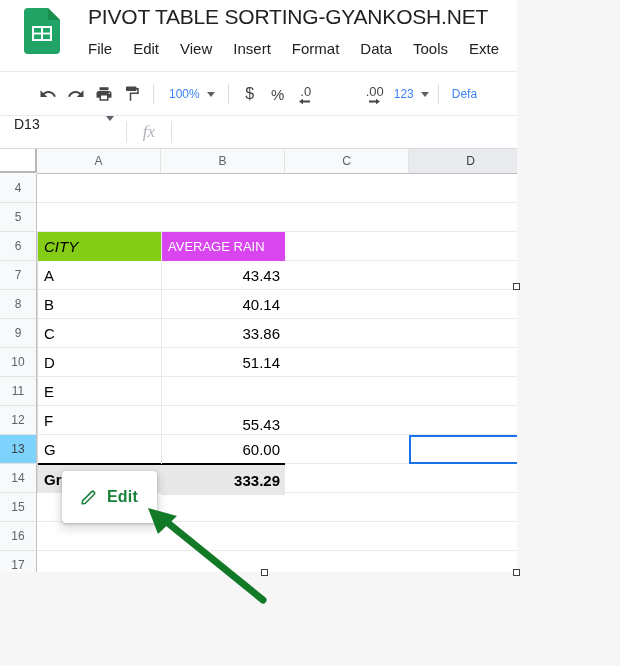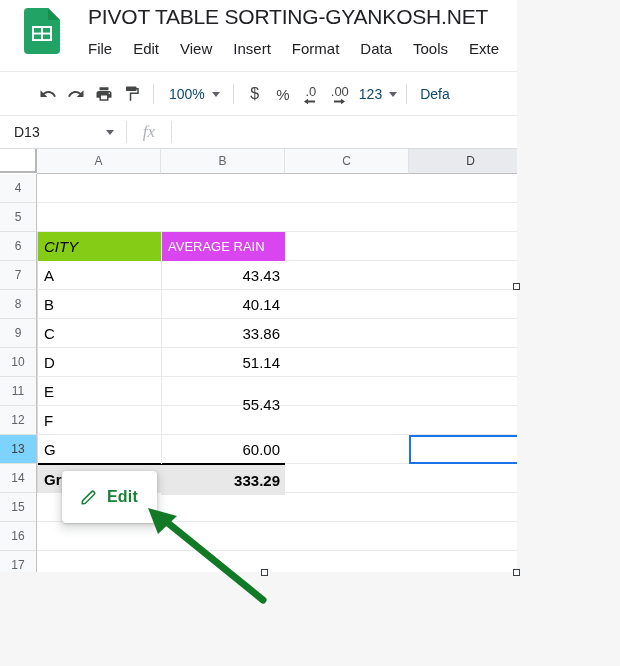--- a/index.html
+++ b/index.html
@@ -85,22 +85,22 @@
     color: #444746;
     font-size: 17px;
     cursor: default;
   }
   .tb-sep {
     width: 1px; height: 20px;
     background: #dadce0;
     margin: 0 7px;
   }
   .tb-text {
-    font-size: 14px;
-    color: #0c4a6e;
+    font-size: 12px;
+    color: #3b82f6;
     padding: 0 2px;
     white-space: nowrap;
     cursor: default;
   }
   .caret {
     width: 0; height: 0;
     border-left: 4px solid transparent;
     border-right: 4px solid transparent;
     border-top: 5px solid #5f6368;
     margin-left: 5px;
@@ -118,21 +118,20 @@
     left: 0; top: 116px;
     width: 517px; height: 32px;
     background: #ffffff;
     display: flex;
     align-items: center;
   }
   .namebox {
     width: 126px;
     height: 32px;
     display: flex;
-    align-items: center;
     padding-left: 14px;
     box-sizing: border-box;
   }
   .namebox-text {
     font-size: 14px;
     color: #202124;
     flex: 1;
   }
   .fb-sep {
     width: 1px; height: 22px;
@@ -388,21 +387,21 @@
       </div>
       <div class="tb-icon">
         <span style="font-size:15px;color:#444746;">%</span>
       </div>
       <div class="tb-icon" style="position:relative;">
         <span style="font-size:13px;color:#444746;position:relative;top:-3px;">.0</span>
         <svg width="11" height="7" viewBox="0 0 11 7" fill="#444746" style="position:absolute;left:7px;bottom:3px;">
           <path d="M0 3.5 L4 0.7 V2.6 H11 V4.4 H4 V6.3 Z"></path>
         </svg>
       </div>
-      <div class="tb-icon" style="position:relative;width:30px;">
+      <div class="tb-icon" style="position:relative;width:30px;margin-left:40px;">
         <span style="font-size:13px;color:#444746;position:relative;top:-3px;">.00</span>
         <svg width="11" height="7" viewBox="0 0 11 7" fill="#444746" style="position:absolute;left:9px;bottom:3px;">
           <path d="M11 3.5 L7 0.7 V2.6 H0 V4.4 H7 V6.3 Z"></path>
         </svg>
       </div>
       <div style="display:flex;align-items:center;padding:0 2px;">
         <span class="tb-text">123</span>
         <span class="caret"></span>
       </div>
 
@@ -482,21 +481,21 @@
 
         <div class="cell left" style="left:0px;   top:145px; width:124px; height:29px;">C</div>
         <div class="cell right" style="left:124px; top:145px; width:124px; height:29px;">33.86</div>
 
         <div class="cell left" style="left:0px;   top:174px; width:124px; height:29px;">D</div>
         <div class="cell right" style="left:124px; top:174px; width:124px; height:29px;">51.14</div>
 
         <div class="cell left" style="left:0px;   top:203px; width:124px; height:29px;">E</div>
 
         <div class="cell left" style="left:0px;   top:232px; width:124px; height:29px;">F</div>
-        <div class="cell right" style="left:124px; top:216px; width:124px; height:29px;">55.43</div>
+        <div class="cell right" style="left:124px; top:236px; width:124px; height:29px;">55.43</div>
 
         <div class="cell left" style="left:0px;   top:261px; width:124px; height:29px;">G</div>
         <div class="cell right" style="left:124px; top:261px; width:124px; height:29px;">60.00</div>
 
         <div class="gt-topborder" style="left:0px; top:289px; width:248px; height:2px;"></div>
 
         <div class="cell left gt-row" style="left:0px;   top:291px; width:124px; height:28px;">Grand Total</div>
         <div class="cell right gt-row" style="left:124px; top:291px; width:124px; height:30px;">333.29</div>
 
         <div style="position:absolute;left:124px;top:58px;width:1px;height:232px;background:#e8eaed;"></div>

